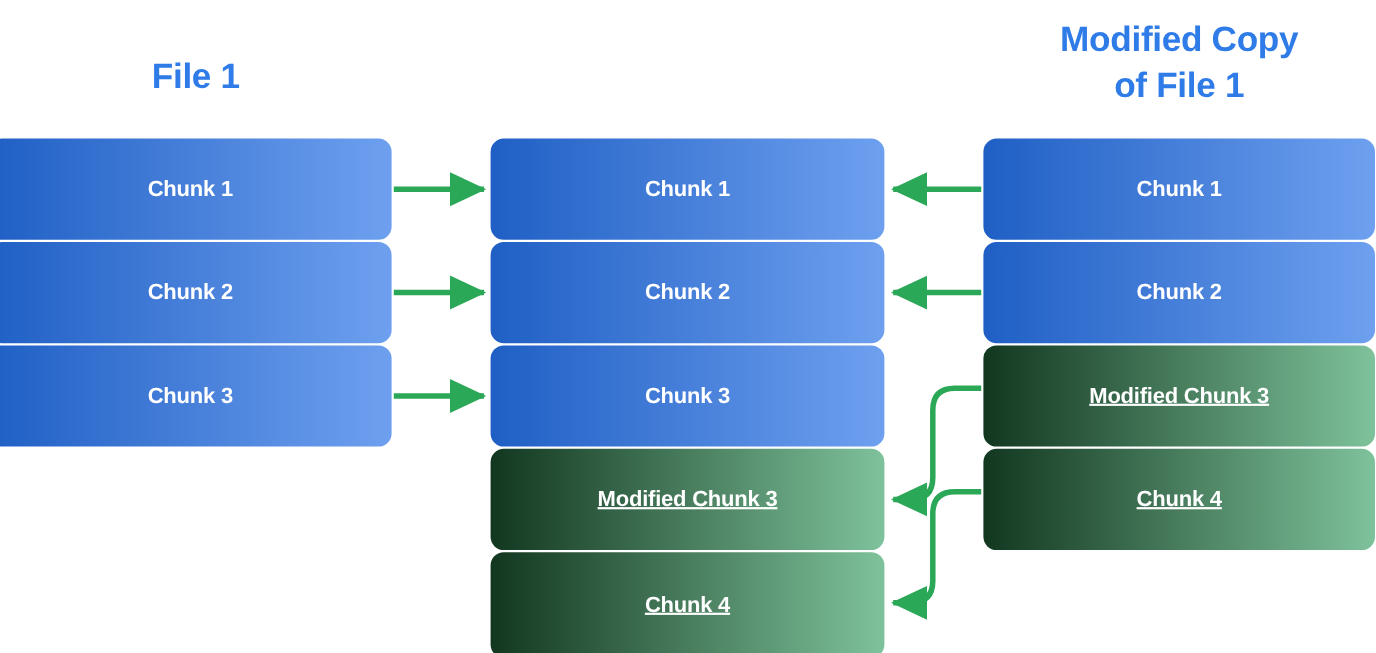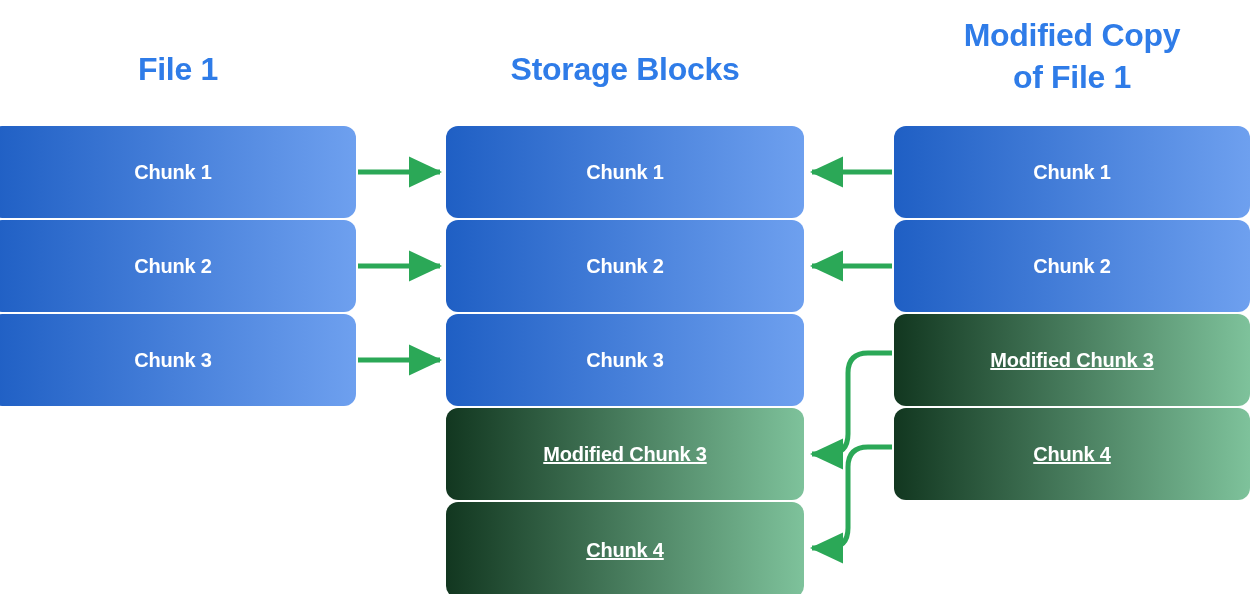--- a/index.html
+++ b/index.html
@@ -68,21 +68,20 @@
     pointer-events: none;
   }
 </style>
 </head>
 <body>
 
 <div id="diagram">
 
   <div class="col-title" id="title-file1">File 1</div>
 
-  <div class="col-title" id="title-storage">Storage Blocks</div>
 
   <div class="col-title" id="title-copy">Modified Copy
 of File 1</div>
 
   <div class="chunk blue col-left row1">Chunk 1</div>
   <div class="chunk blue col-left row2">Chunk 2</div>
   <div class="chunk blue col-left row3">Chunk 3</div>
 
   <div class="chunk blue col-mid row1">Chunk 1</div>
   <div class="chunk blue col-mid row2">Chunk 2</div>

